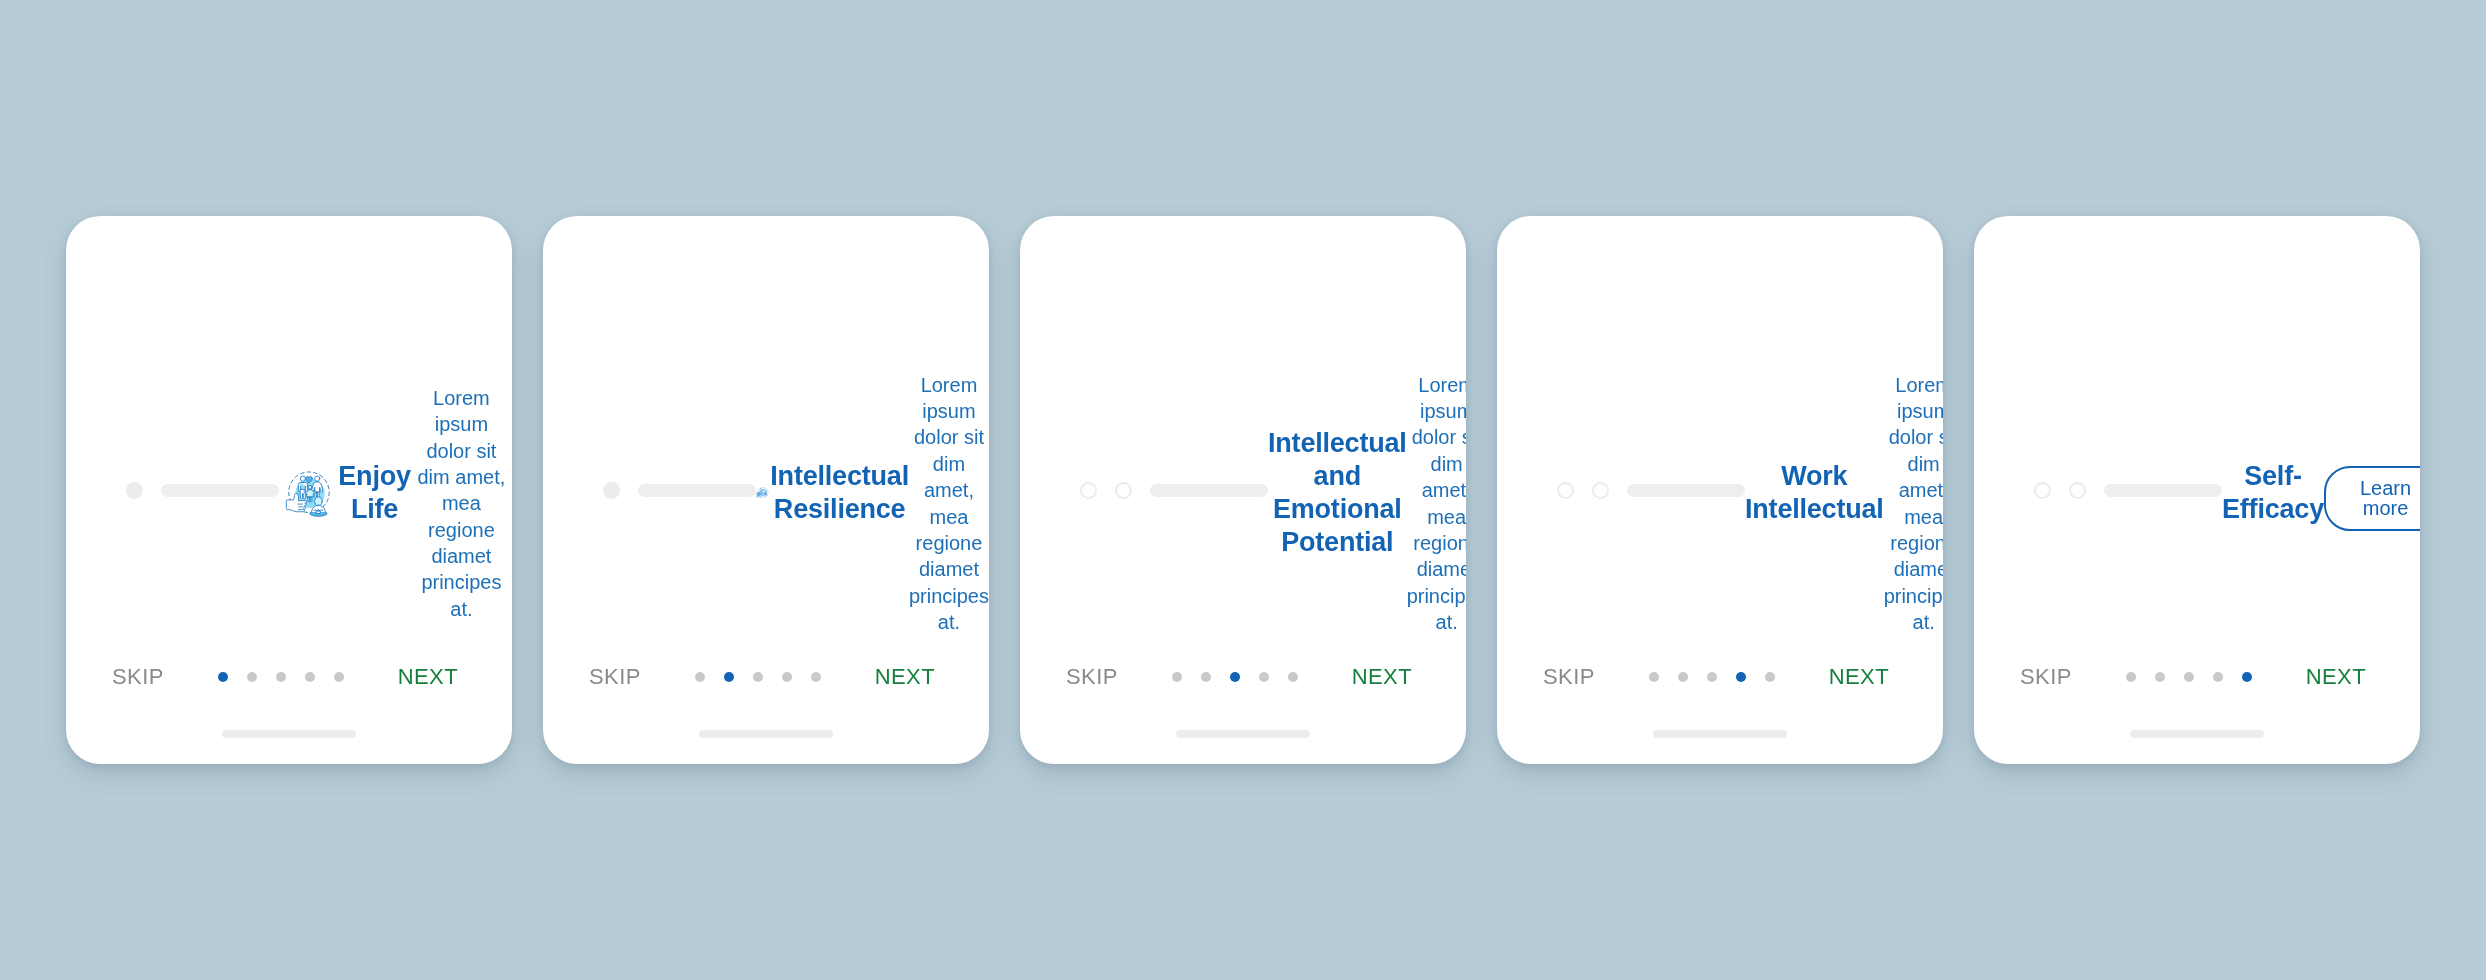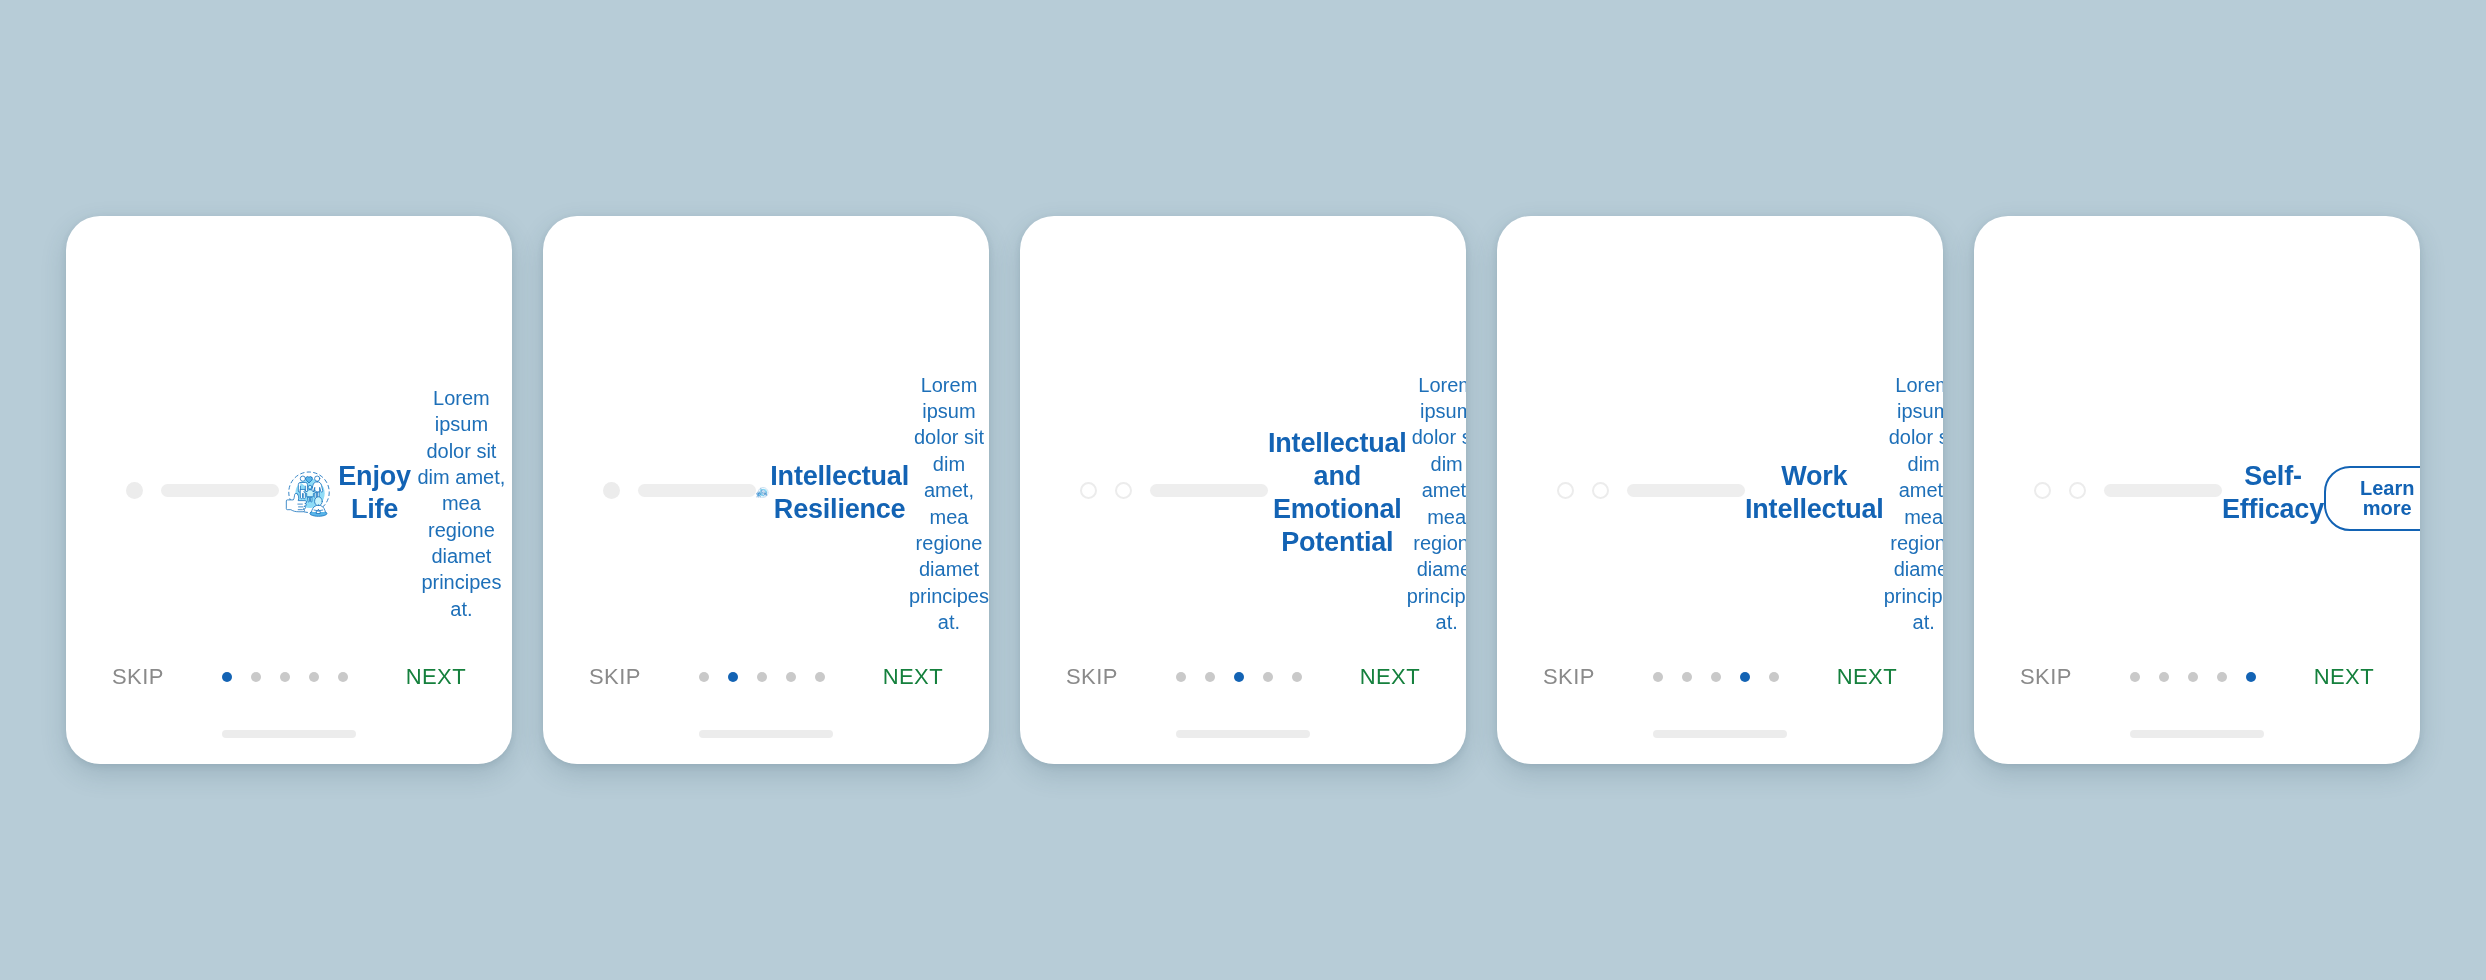--- a/index.html
+++ b/index.html
@@ -75,33 +75,33 @@
     font-size:20px;
     line-height:1.32;
     text-align:center;
     margin-top:27px;
     max-width:300px;
   }
   .learn{
     margin-top:17px;
     border:2.5px solid #1363b4;
     color:#1363b4;
-    font-weight:bold;
+    font-weight:normal;
     font-size:20px;
     border-radius:26px;
     padding:10px 34px 11px;
     background:transparent;
     line-height:1;
     cursor:pointer;
     font-family:"Liberation Sans", sans-serif;
   }
   
   .nav{
     position:absolute;
-    left:0;right:0;
+    left:0;right:8px;
     bottom:74px;
     display:flex;
     align-items:center;
     justify-content:space-between;
     padding:0 46px;
     box-sizing:border-box;
   }
   .skip{
     color:#8a8a8a;
     font-size:22px;

